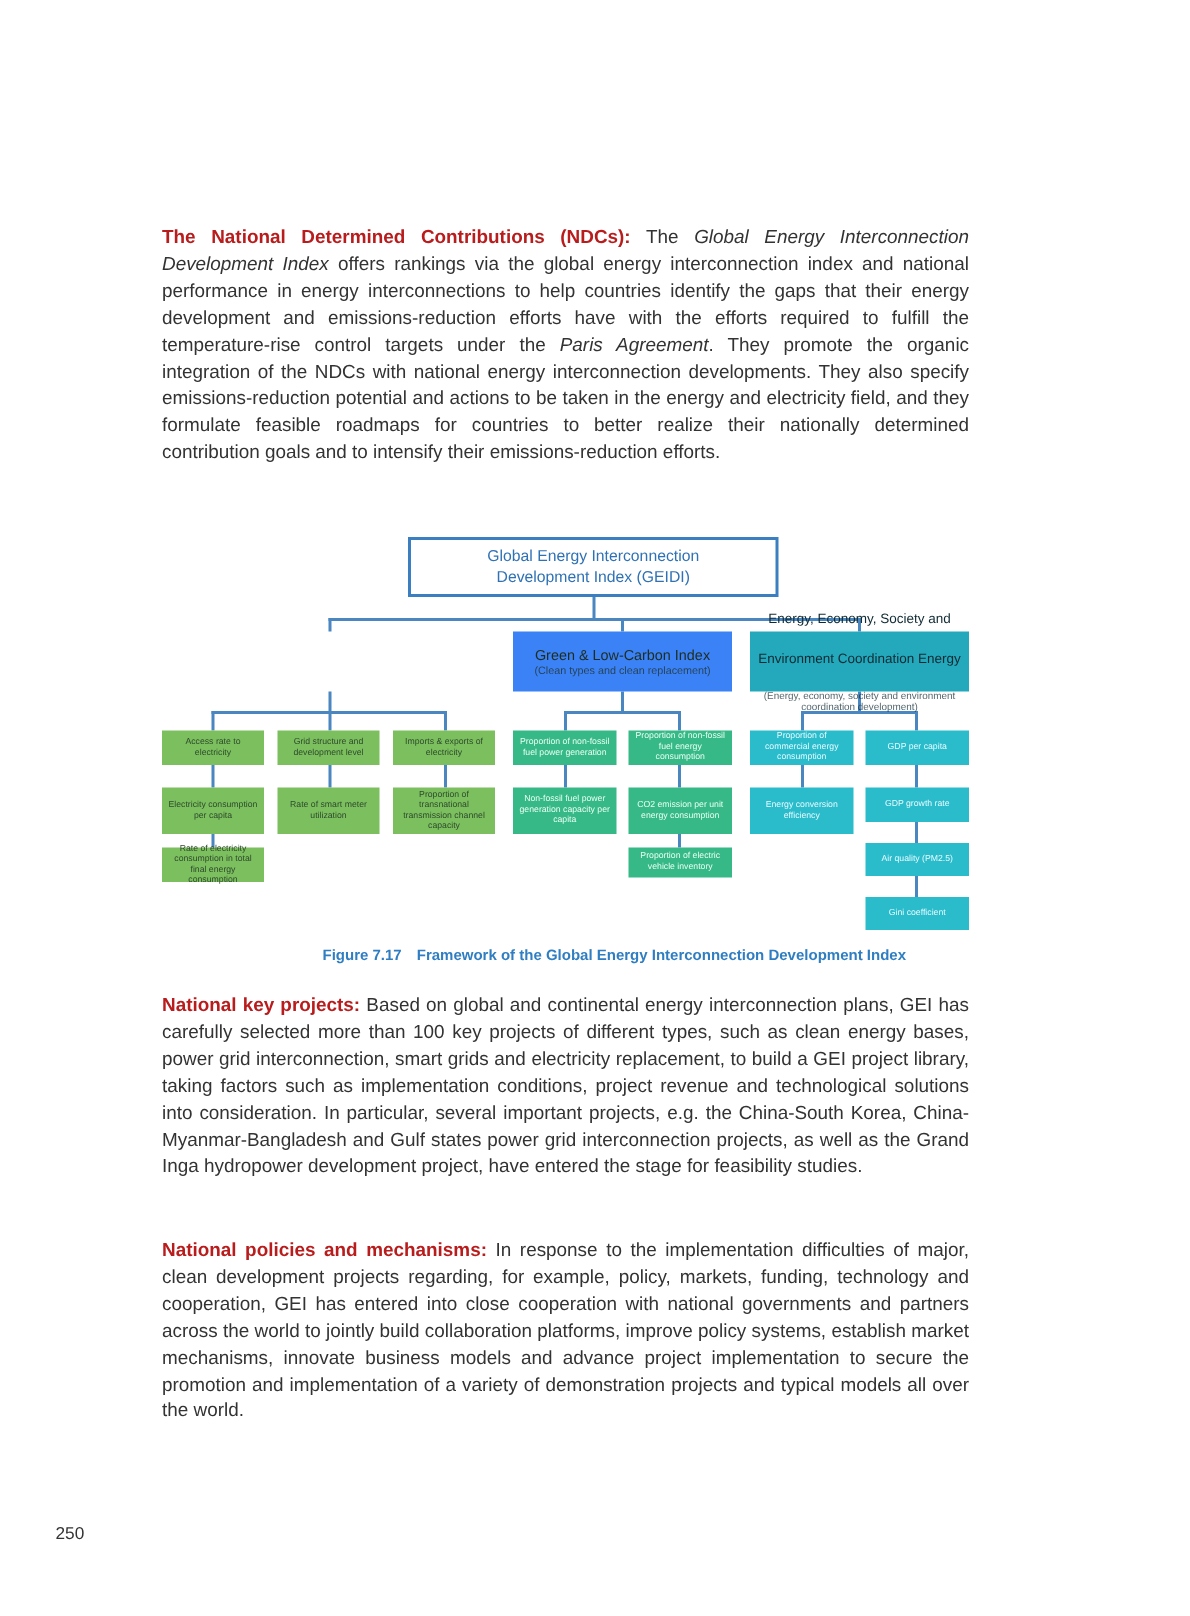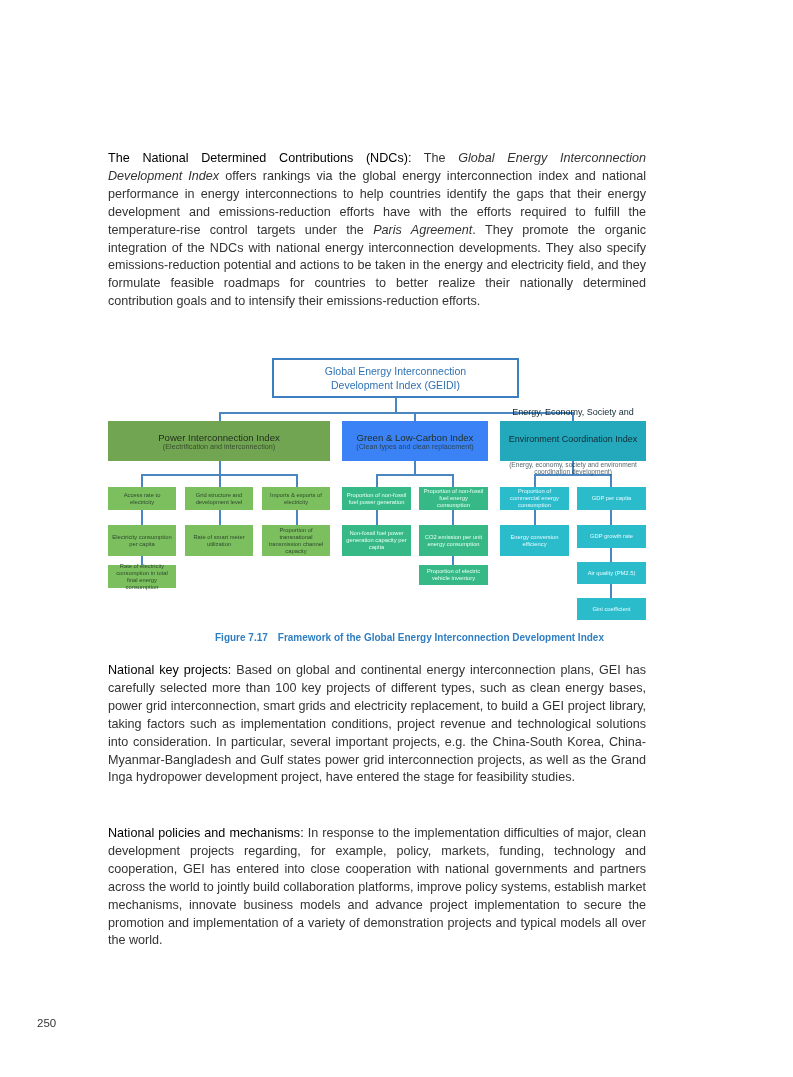--- a/index.html
+++ b/index.html
@@ -1,20 +1,20 @@
 <!DOCTYPE html>
 <html><head>
 <meta charset="utf-8">
 <style>
   html, body { margin: 0; padding: 0; background: #ffffff; }
   body { width: 793px; height: 1077px; position: relative; overflow: hidden;
          font-family: "Liberation Sans", sans-serif; color: #2b2b2b; }
   .para { position: absolute; left: 108px; width: 538px; font-size: 12.6px; line-height: 17.9px;
           text-align: justify; color: #333; }
-  .para b { color: #000000; font-weight: normal; }
+  .para b { color: #b91c1c; font-weight: bold; }
   .para i { font-style: italic; }
   #p1 { top: 150px; }
   #p2 { top: 662px; }
   #p3 { top: 825px; }
 
   .diagram { position: absolute; left: 0; top: 0; width: 793px; height: 640px; }
   .box { position: absolute; box-sizing: border-box; display: flex; flex-direction: column;
          align-items: center; justify-content: center; text-align: center; }
   .top-box { left: 272px; top: 358px; width: 247px; height: 40px; border: 2px solid #3b7fc0;
              background: #fff; color: #2f72b4; font-size: 10.5px; line-height: 14px; }
@@ -78,31 +78,27 @@
   <div class="ln" style="left:534px;top:510px;width:2px;height:15px;"></div>
   <div class="ln" style="left:610px;top:510px;width:2px;height:15px;"></div>
   <div class="ln" style="left:610px;top:548px;width:2px;height:14px;"></div>
   <div class="ln" style="left:610px;top:584px;width:2px;height:14px;"></div>
 
   <div class="box top-box">
     <span>Global Energy Interconnection</span>
     <span>Development Index (GEIDI)</span>
   </div>
 
-  <div class="box l1 green1">
-    <span class="t">Power Interconnection Index</span>
-    <span class="s">(Electrification and interconnection)</span>
-  </div>
   <div class="box l1 green2">
     <span class="t">Green &amp; Low-Carbon Index</span>
     <span class="s">(Clean types and clean replacement)</span>
   </div>
   <div class="box l1 teal">
     <span class="t">Energy, Economy, Society and</span>
-    <span class="t">Environment Coordination Index</span>
+    <span class="t">Environment Coordination Energy</span>
     <span class="s" style="padding:0 8px;">(Energy, economy, society and environment coordination development)</span>
   </div>
 
   <div class="box leaf g1" style="left:108px;top:487px;width:68px;height:23px;">Access rate to electricity</div>
   <div class="box leaf g1" style="left:108px;top:525px;width:68px;height:31px;">Electricity consumption per capita</div>
   <div class="box leaf g1" style="left:108px;top:565px;width:68px;height:23px;">Rate of electricity consumption in total final energy consumption</div>
   <div class="box leaf g1" style="left:185px;top:487px;width:68px;height:23px;">Grid structure and development level</div>
   <div class="box leaf g1" style="left:185px;top:525px;width:68px;height:31px;">Rate of smart meter utilization</div>
   <div class="box leaf g1" style="left:262px;top:487px;width:68px;height:23px;">Imports &amp; exports of electricity</div>
   <div class="box leaf g1" style="left:262px;top:525px;width:68px;height:31px;">Proportion of transnational transmission channel capacity</div>

